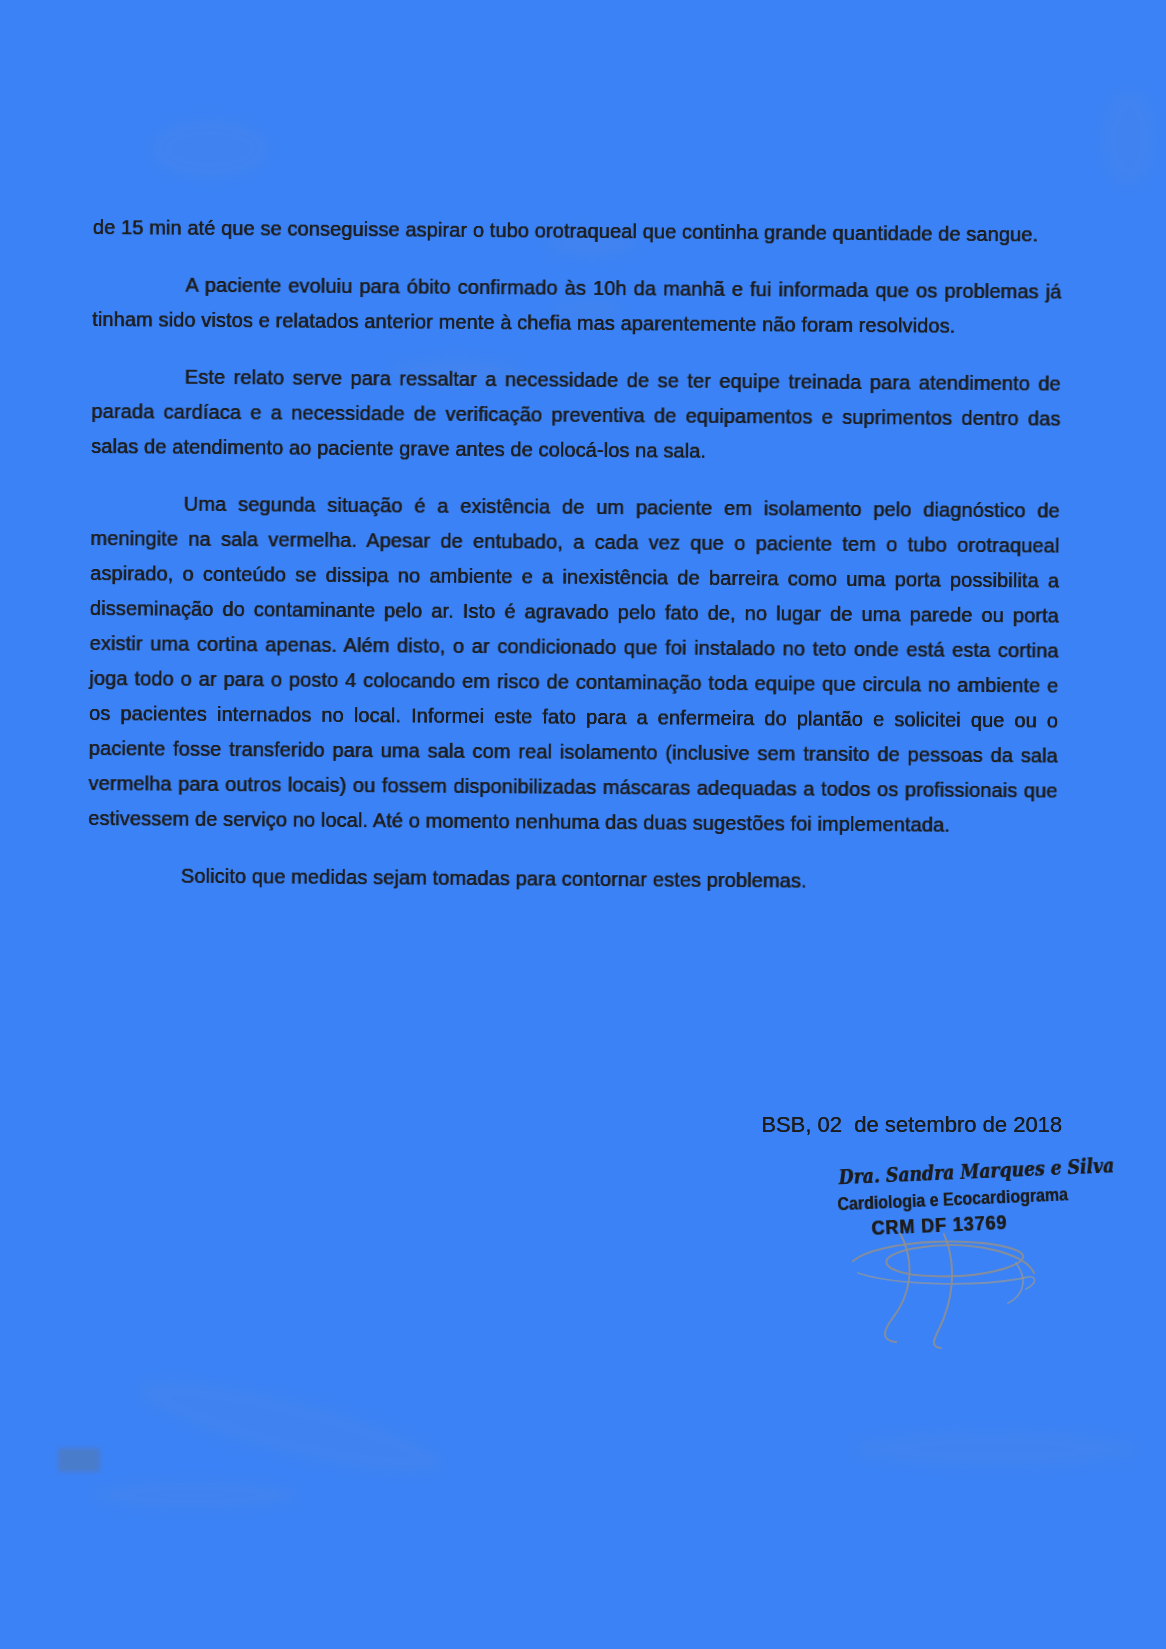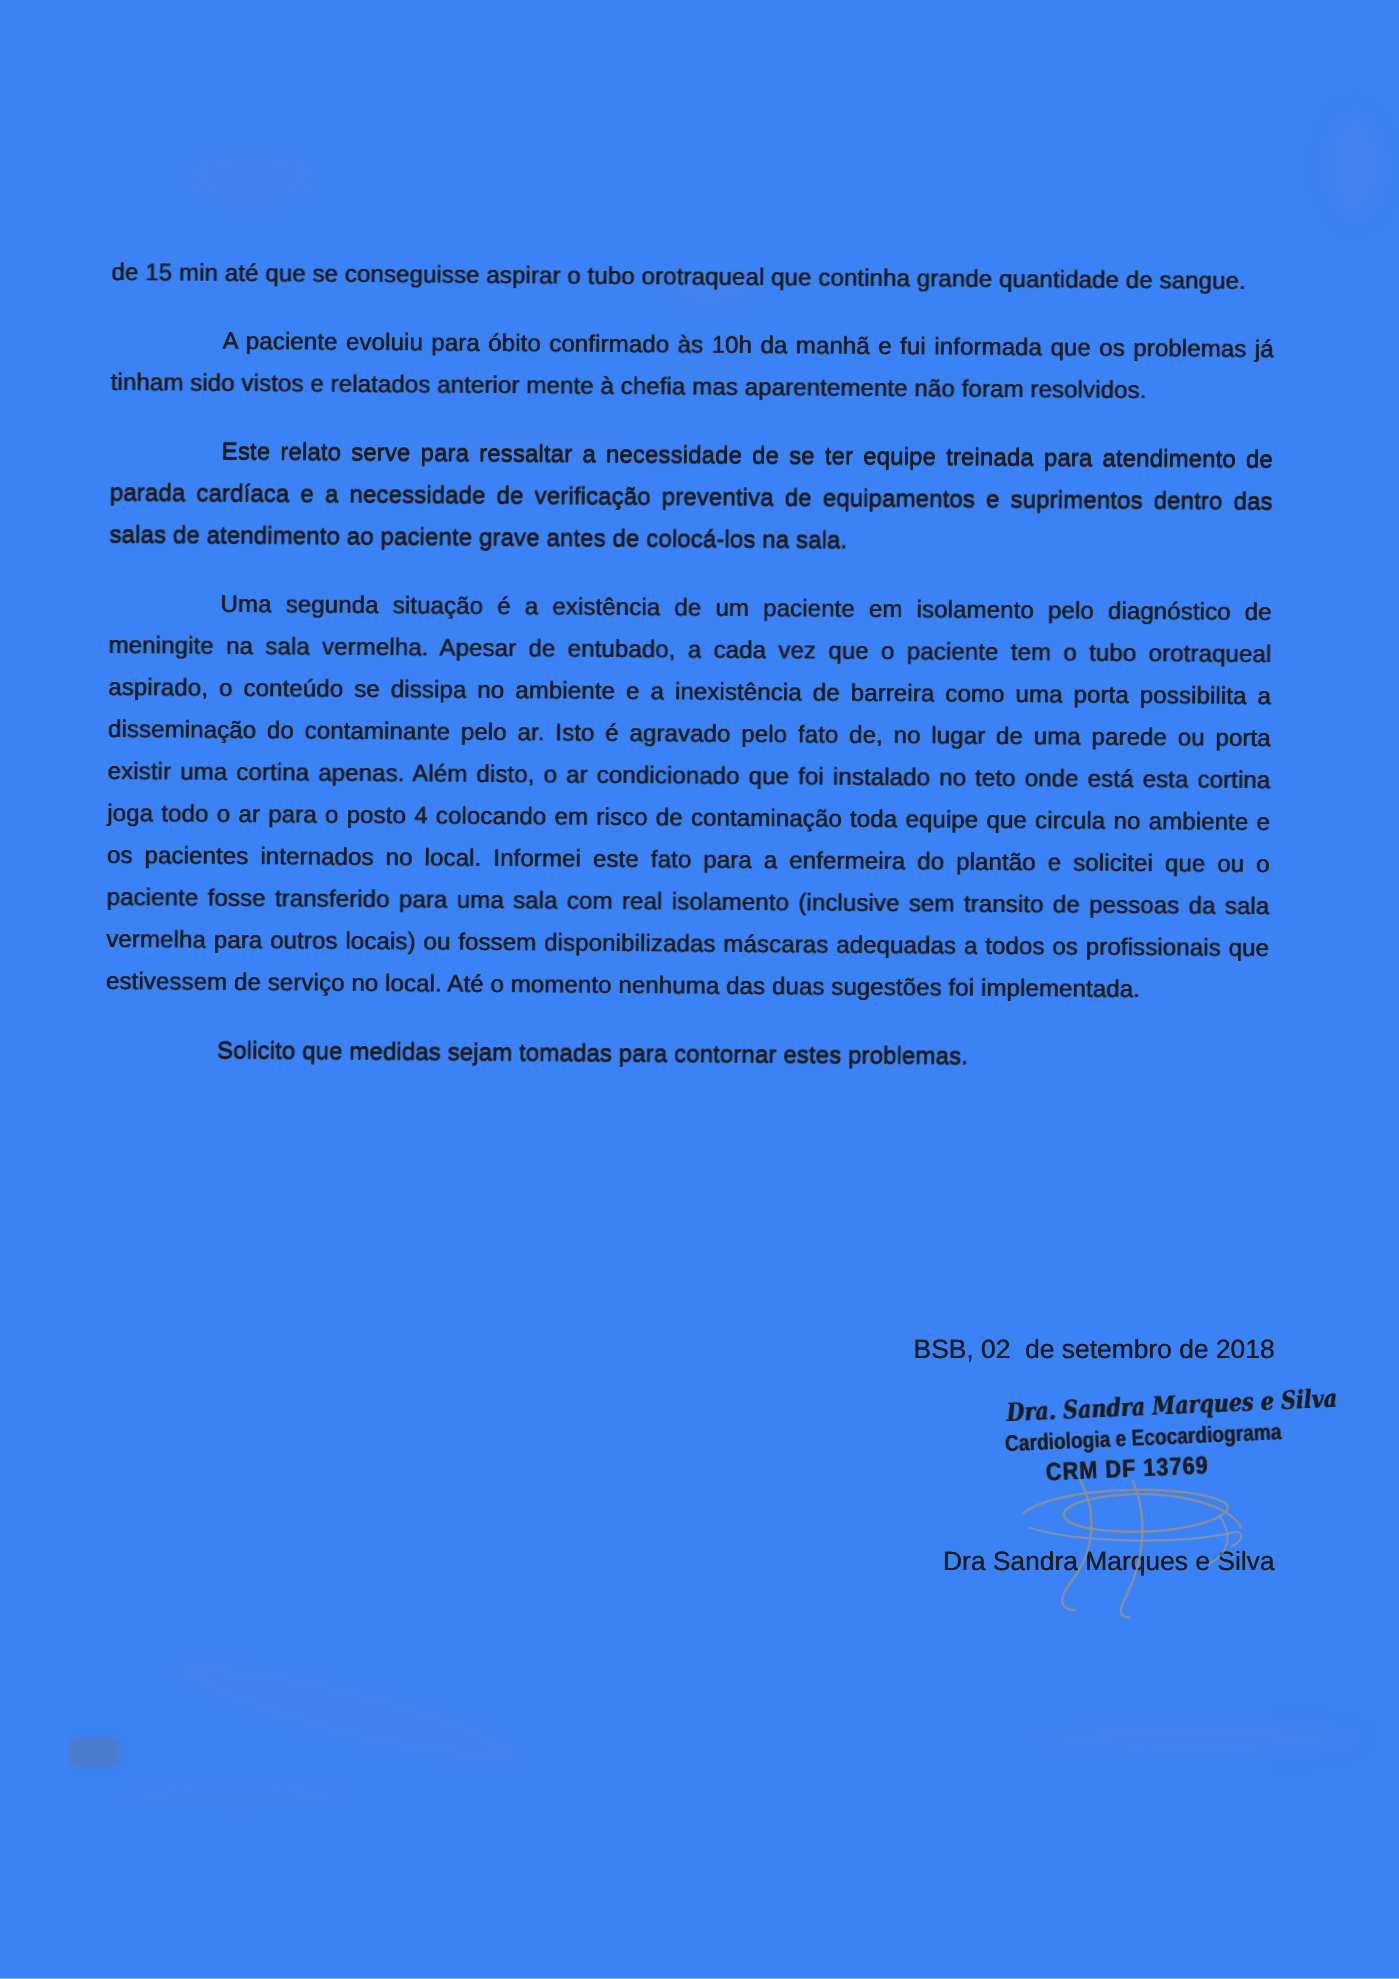--- a/index.html
+++ b/index.html
@@ -154,21 +154,20 @@
 
   <div class="dateline">BSB, 02  de setembro de 2018</div>
 
   <div class="stamp">
     <div class="s1">Dra. Sandra Marques e Silva</div>
     <div class="s2">Cardiologia e Ecocardiograma</div>
     <div class="s3">CRM DF 13769</div>
   </div>
 
   <div class="sigblock">
-    <div>Dra Sandra Marques e Silva</div>
   </div>
 
   <svg class="signature-svg" viewBox="0 0 205 120" fill="none" xmlns="http://www.w3.org/2000/svg">
     <path d="M15,28 C40,6 150,2 182,19 C198,29 152,46 92,43 C42,41 32,23 78,15 C132,6 188,20 196,40" stroke="#8f8f8f" stroke-width="2.1" stroke-linecap="round" opacity="0.85"></path>
     <path d="M20,40 C55,52 140,55 190,44 C198,42 200,50 188,56" stroke="#979797" stroke-width="1.8" stroke-linecap="round" opacity="0.7"></path>
     <path d="M62,0 C78,30 73,62 54,86 C46,97 42,107 58,109" stroke="#8f8f8f" stroke-width="2.1" stroke-linecap="round" opacity="0.85"></path>
     <path d="M106,1 C120,34 114,70 101,96 C96,106 92,114 103,115" stroke="#8f8f8f" stroke-width="2.1" stroke-linecap="round" opacity="0.85"></path>
     <path d="M178,30 C190,46 186,62 170,70" stroke="#979797" stroke-width="1.8" stroke-linecap="round" opacity="0.7"></path>
   </svg>
 

